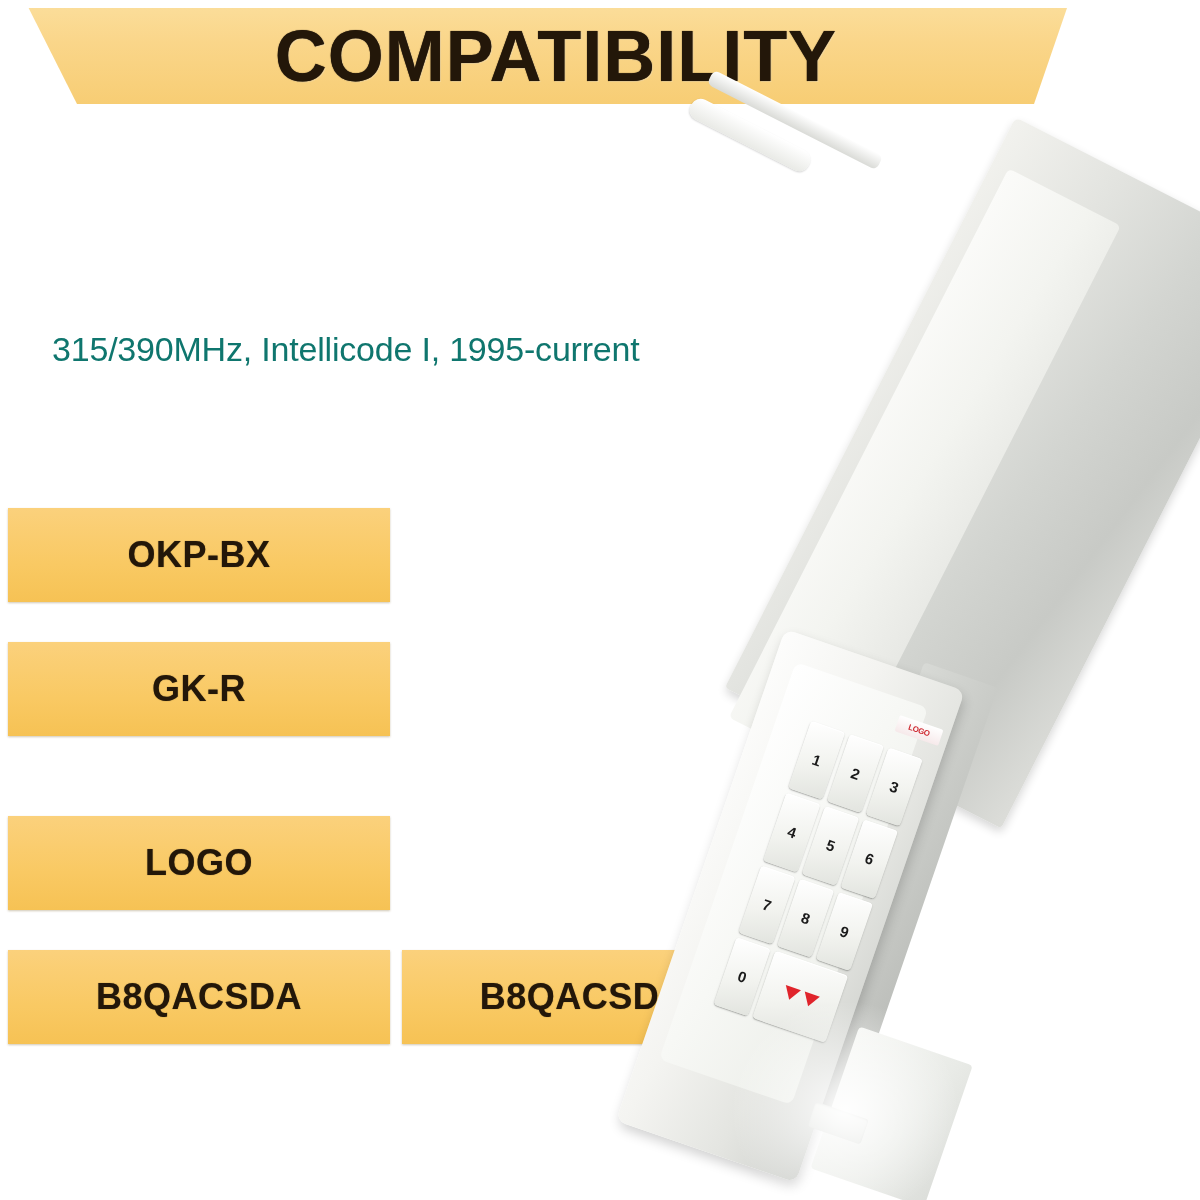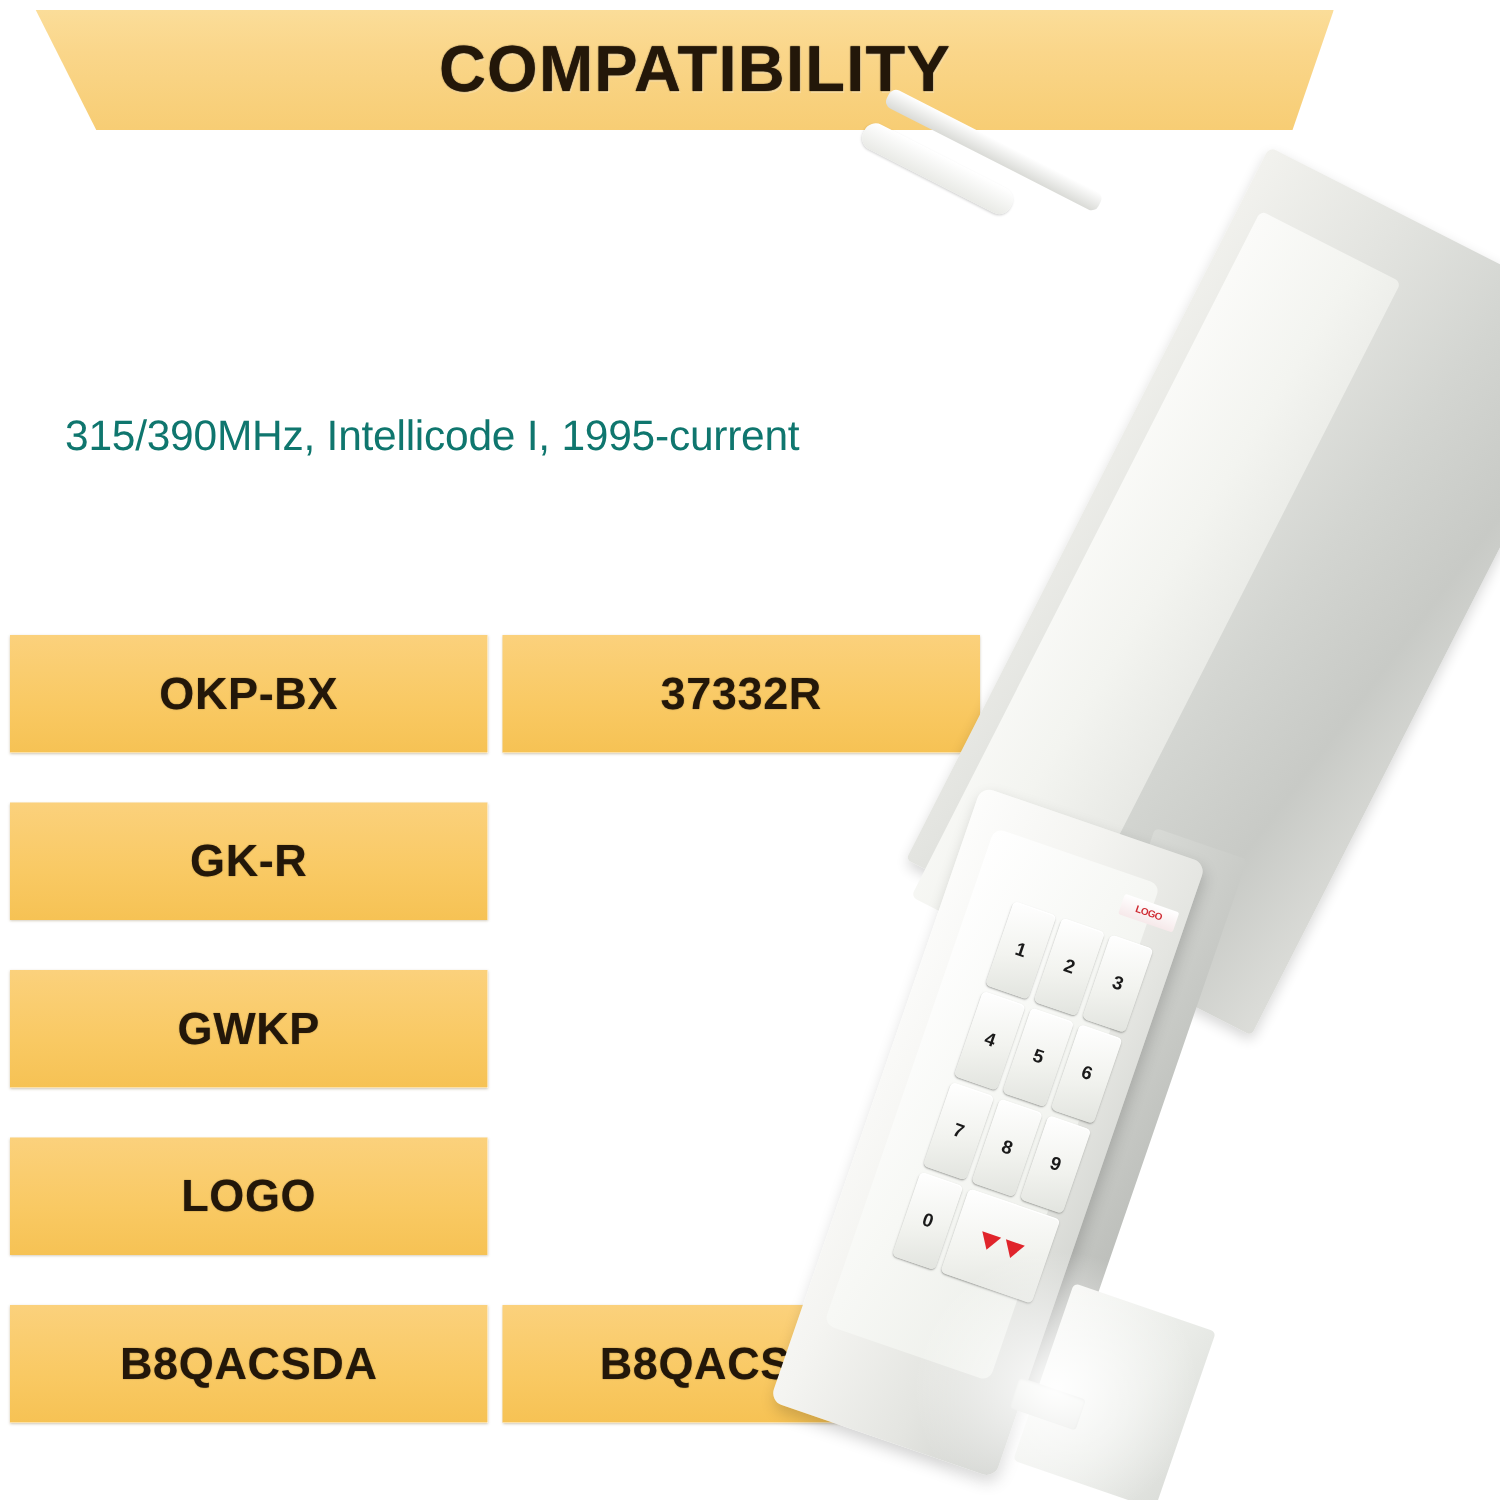--- a/index.html
+++ b/index.html
@@ -30,21 +30,21 @@
     clip-path: polygon(2.6% 0%, 97.0% 0%, 94.0% 100%, 7.0% 100%);
     box-shadow: 0 2px 3px rgba(0,0,0,0.10);
   }
   .banner-title {
     position: absolute;
     inset: 0;
     display: flex;
     align-items: center;
     justify-content: center;
     padding-left: 12px;
-    font-size: 52px;
+    font-size: 72px;
     font-weight: bold;
     letter-spacing: 1px;
     color: #231709;
     text-shadow: 0 0 1px #231709, 1px 1px 0 rgba(255,255,255,0.25);
     white-space: nowrap;
   }
 
   
   .subtitle {
     position: absolute;
@@ -268,29 +268,27 @@
   <div class="banner-shape"></div>
   <div class="banner-title">COMPATIBILITY</div>
 </div>
 
 <div class="subtitle">315/390MHz, Intellicode I, 1995-current</div>
 
 <div class="model-table">
 
   <div class="model-row">
     <div class="model-cell">OKP-BX</div>
-    <div class="model-cell">37332R</div>
   </div>
 
   <div class="model-row">
     <div class="model-cell">GK-R</div>
   </div>
 
   <div class="model-row">
-    <div class="model-cell">GWKP</div>
   </div>
 
   <div class="model-row">
     <div class="model-cell">LOGO</div>
   </div>
 
   <div class="model-row">
     <div class="model-cell">B8QACSDA</div>
     <div class="model-cell">B8QACSDA1</div>
   </div>

